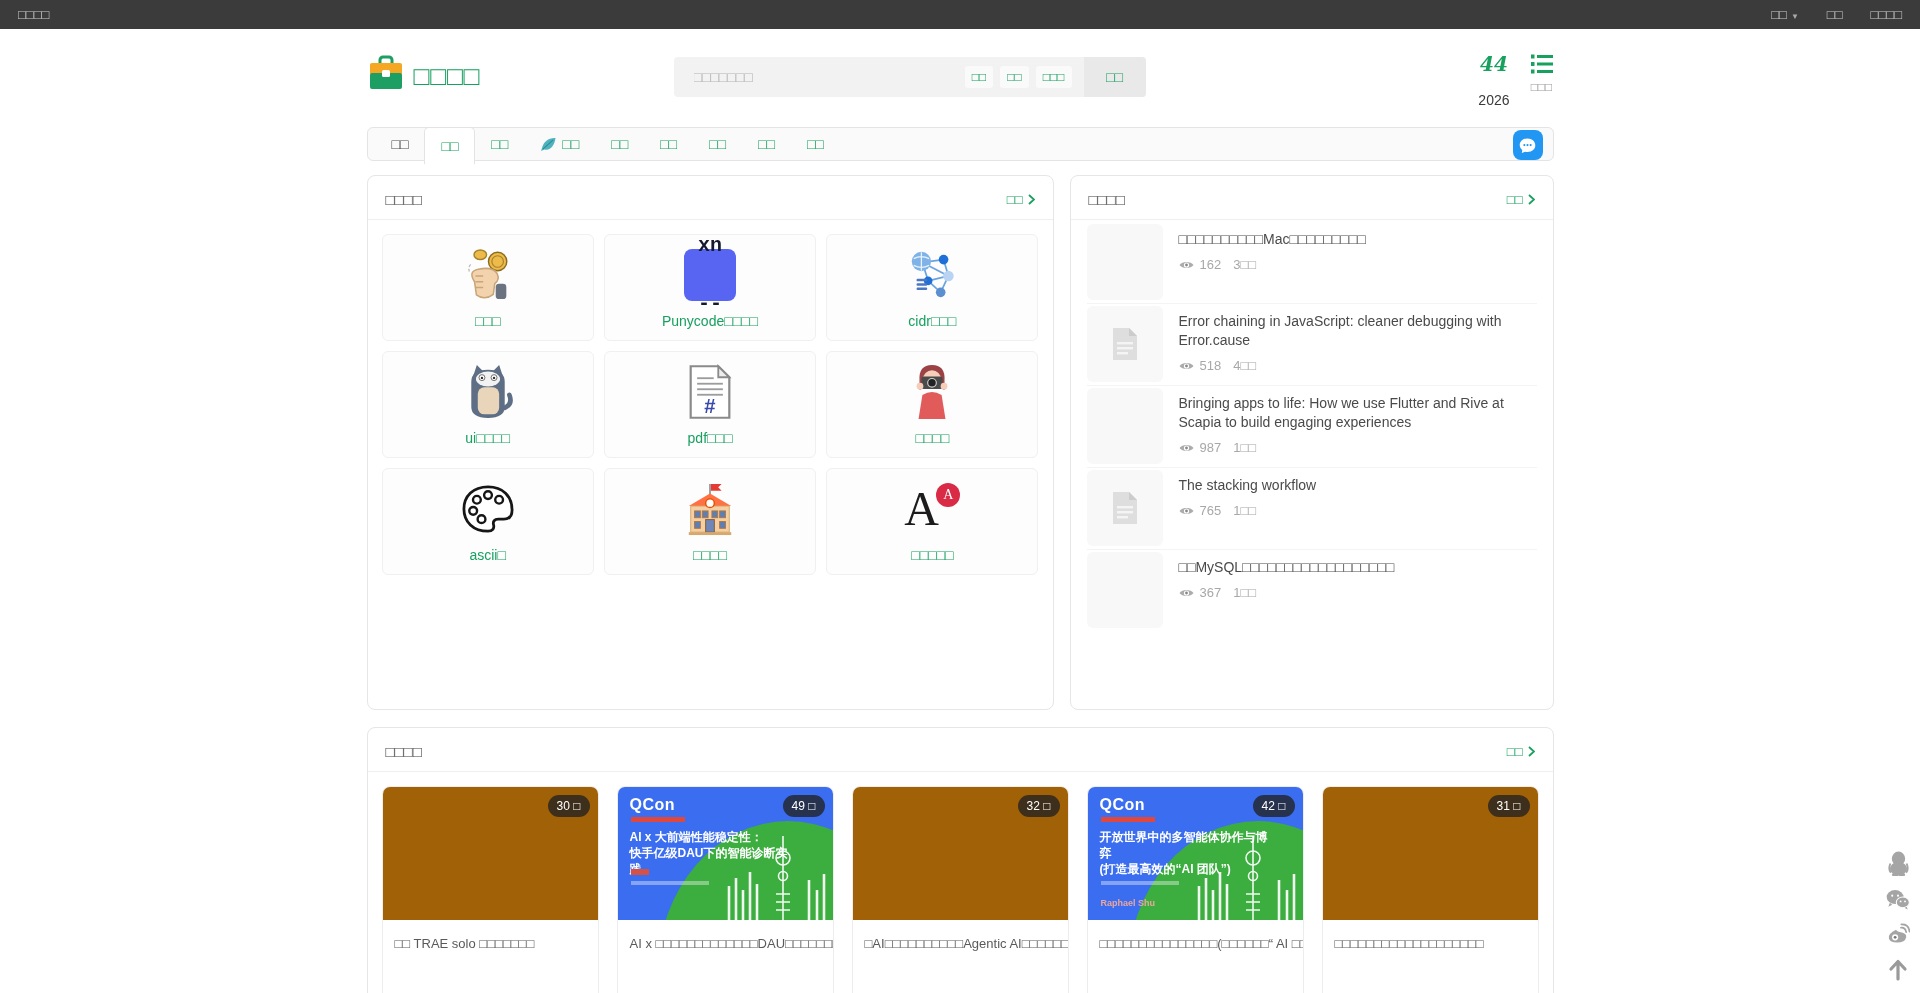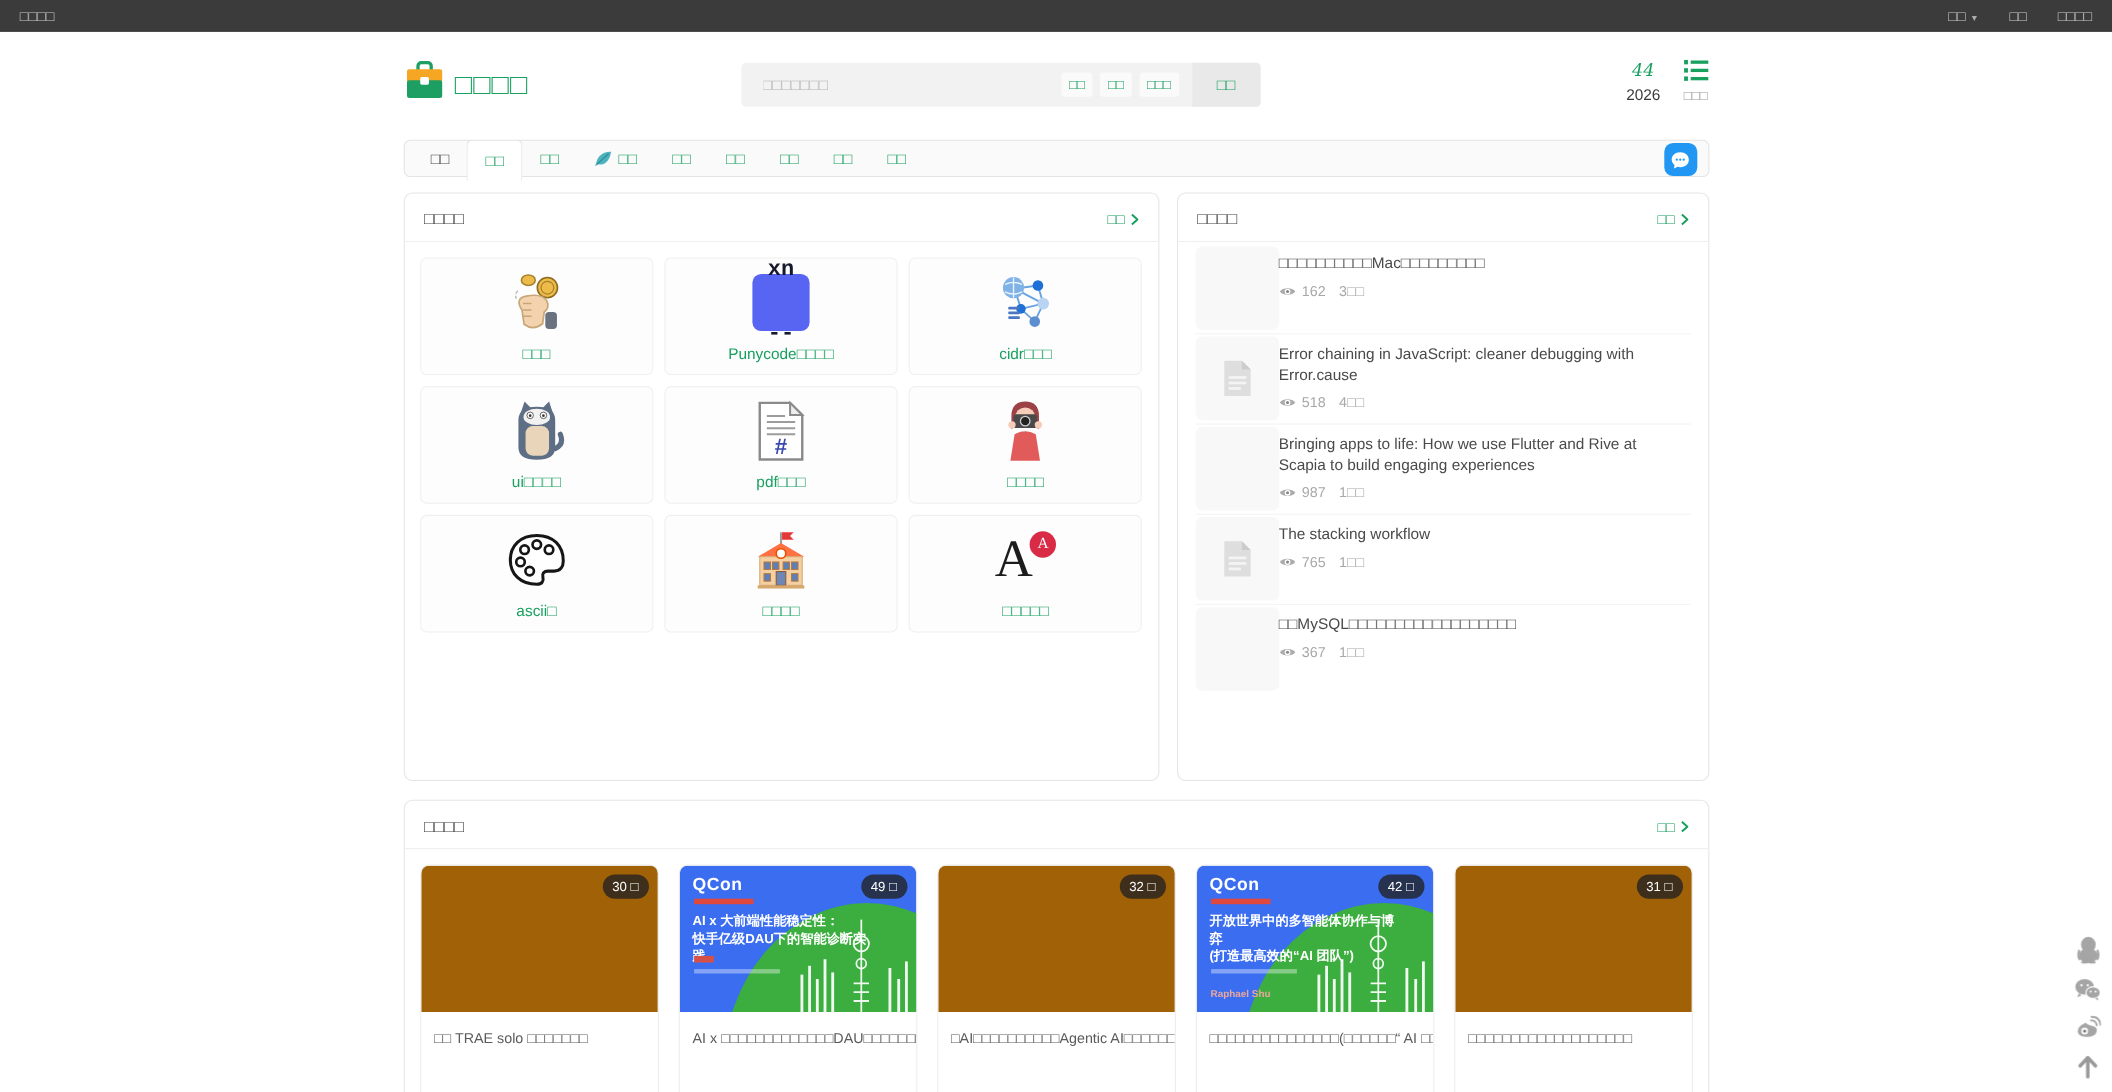--- a/index.html
+++ b/index.html
@@ -26,22 +26,22 @@
     padding-left:20px; font-size:14px; color:#444; min-width:0; }
   .search-input::placeholder { color:#b4b4b4; }
   .chips { display:flex; gap:7px; margin-right:12px; }
   .chip { background:#fafafa; border-radius:3px; padding:4px 7px; font-size:12px;
     color:#18a05f; cursor:pointer; white-space:nowrap; }
   .search-btn { width:62px; height:40px; border:none; background:#e9e9e9;
     border-radius:0 4px 4px 0; font-size:14px; color:#18a05f; cursor:pointer; }
 
   .stats { position:absolute; right:0; top:24px; display:flex; gap:20px; text-align:center; }
   .stat-num { font-family:"DejaVu Serif","Liberation Serif",serif; font-style:italic;
-    font-size:16px; color:#18a05f; line-height:22px; }
-  .stat-year { font-size:14px; color:#3a3a3a; margin-top:3px; }
+    font-size:20px; color:#18a05f; line-height:22px;font-weight:bold; }
+  .stat-year { font-size:14px; color:#3a3a3a; margin-top:17px; }
   .stat-label { font-size:12px; color:#9a9a9a; margin-top:5px; }
 
   
   .tabsbar { height:34px; background:#fafafa; border:1px solid #e4e4e4; border-radius:6px;
     display:flex; align-items:stretch; padding:0 8px; position:relative; }
   .tab { display:flex; align-items:center; gap:5px; padding:0 16px; font-size:14px;
     color:#18a05f; cursor:pointer; }
   .tab.dim { color:#4a4a4a; }
   .tab.active { height:38px; margin-top:-1px; background:#fff; border:1px solid #e3e3e3;
     border-bottom-color:#fff; border-radius:5px 5px 2px 2px; z-index:2; }
@@ -72,21 +72,21 @@
   .font-tool { position:relative; width:56px; height:52px; }
   .font-tool .big-a { font-family:"Liberation Serif","DejaVu Serif",serif; font-size:48px;
     color:#1c1c1c; line-height:52px; }
   .font-tool .red-a { position:absolute; right:0; top:0; width:24px; height:24px;
     border-radius:50%; background:#d92b45; color:#fff; font-size:14px;
     font-family:"Liberation Serif","DejaVu Serif",serif;
     display:flex; align-items:center; justify-content:center; }
 
   .articles-card { width:484px; height:535px; }
   .article-list { padding:2px 16px 0; }
-  .article-item { display:flex; align-items:flex-start; padding:2px 0 3px;
+  .article-item { display:flex; gap:16px; align-items:flex-start; padding:2px 0 3px;
     border-bottom:1px solid #f4f4f4; cursor:pointer; }
   .article-item:last-child { border-bottom:none; }
   .thumb { width:76px; height:76px; border-radius:6px; background:#f8f8f8; flex:none;
     display:flex; align-items:center; justify-content:center; }
   .article-body { padding-top:6px; }
   .article-title { font-size:14px; color:#4a4a4a; line-height:19px; max-width:360px; }
   .article-meta { display:flex; align-items:center; gap:6px; margin-top:8px;
     font-size:13px; color:#a8a8a8; }
   .meta-time { margin-left:6px; }
 

